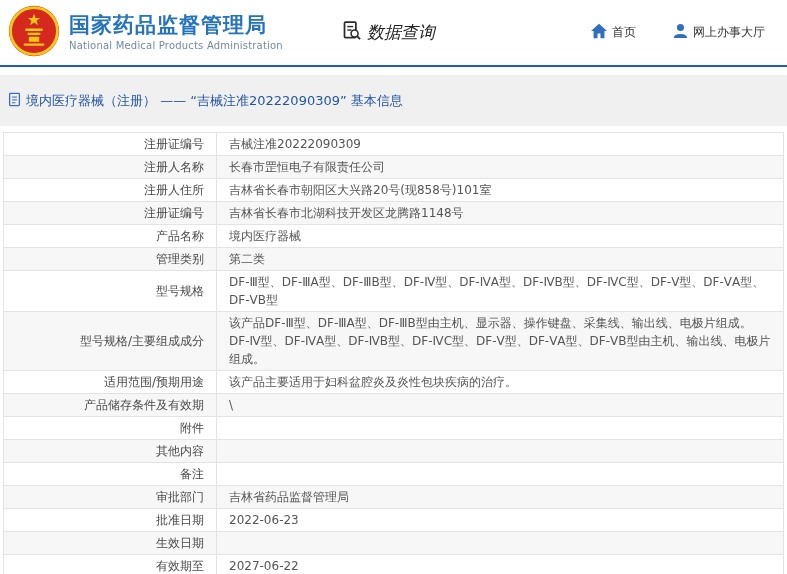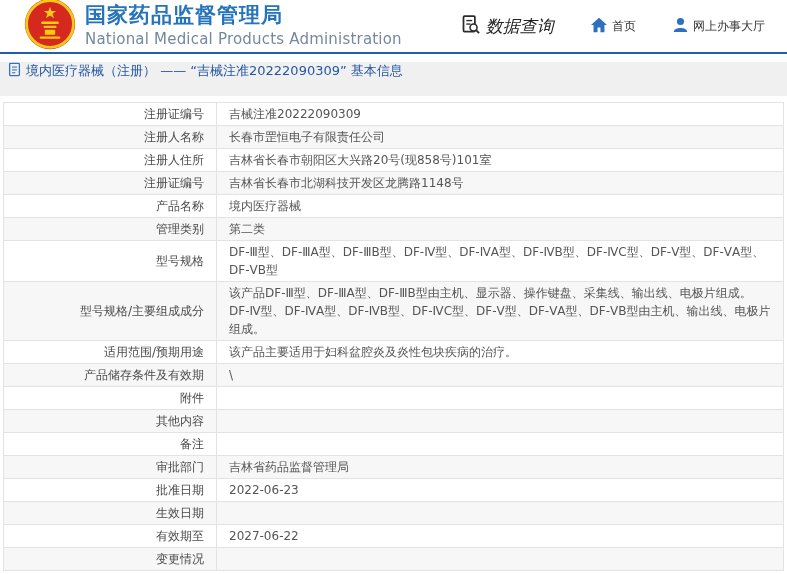--- a/index.html
+++ b/index.html
@@ -5,40 +5,40 @@
   * { box-sizing: border-box; }
   html, body { margin: 0; padding: 0; background: #fff; }
   body {
     width: 787px;
     font-family: "DejaVu Sans", "Liberation Sans", sans-serif;
     color: #555;
   }
 
   
   .header {
-    height: 54px;
-    display: flex;
-    align-items: center;
-    padding: 0 22px 0 24px;
+    height: 67px;
+    display: flex;
+    align-items: center;
+    padding: 0 22px 0 8px;
     border-bottom: 2px solid #1e5fae;
     background: #fff;
   }
   .logo-block { display: flex; align-items: center; }
   .emblem { width: 52px; height: 52px; flex: 0 0 auto; }
   .title-block { margin-left: 9px; }
   .title {
     color: #2473bb;
     font-size: 21px;
     font-weight: bold;
     letter-spacing: 1px;
     line-height: 1.1;
   }
   .subtitle {
     color: #74889f;
-    font-size: 15px;
+    font-size: 10px;
     margin-top: 3px;
     letter-spacing: 0.2px;
   }
   .section-link {
     display: flex;
     align-items: center;
     gap: 5px;
     margin-left: 58px;
     color: #222;
     font-size: 17px;
@@ -53,22 +53,23 @@
     gap: 4px;
     font-size: 12px;
     color: #333;
     cursor: pointer;
   }
 
   
   .breadcrumb {
     margin-top: 8px;
     background: #f0f0f0;
-    height: 34px;
-    display: flex;
+    height: 51px;
+    display: flex;
+    align-items: center;
     gap: 5px;
     padding-left: 8px;
     color: #2456a5;
     font-size: 13px;
   }
 
   
   .table-wrap { margin: 6px 3px 0 3px; }
   table.info-table {
     width: 100%;

